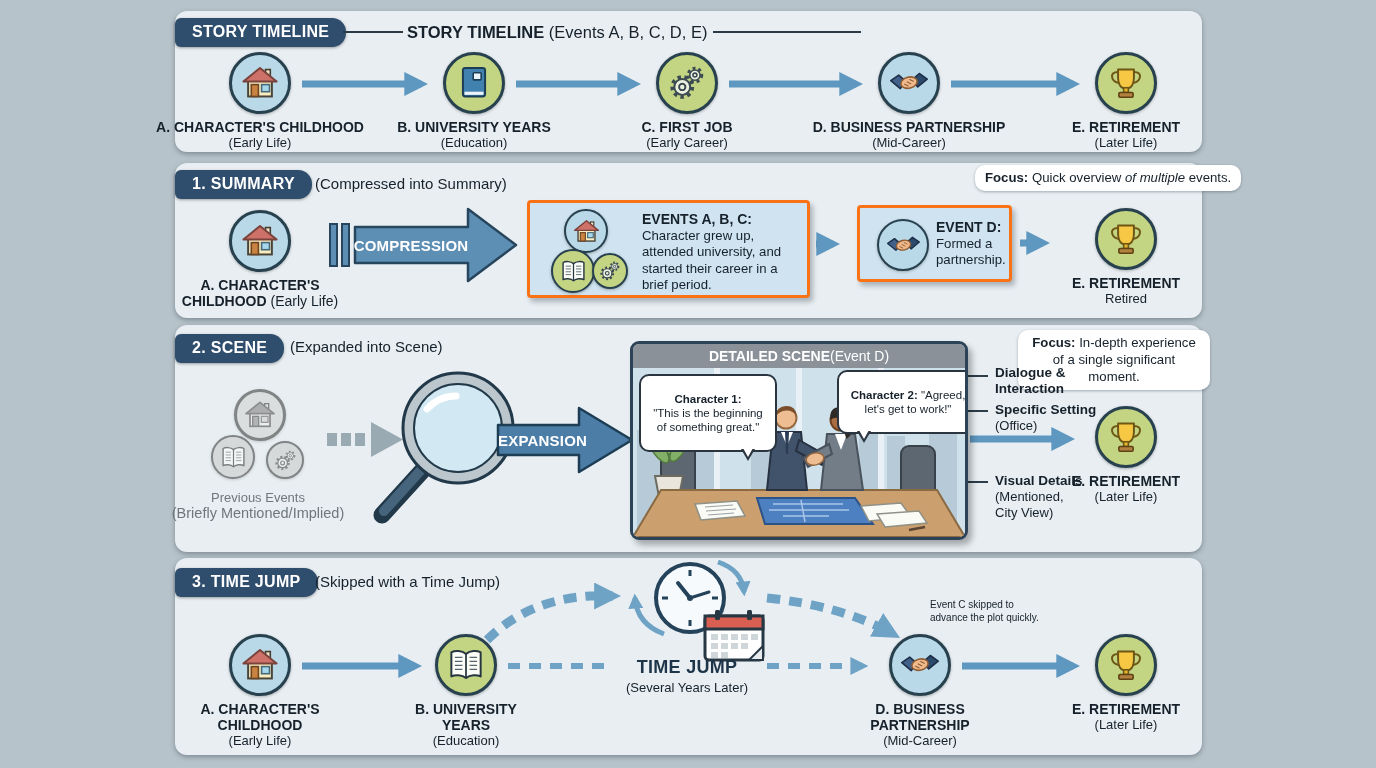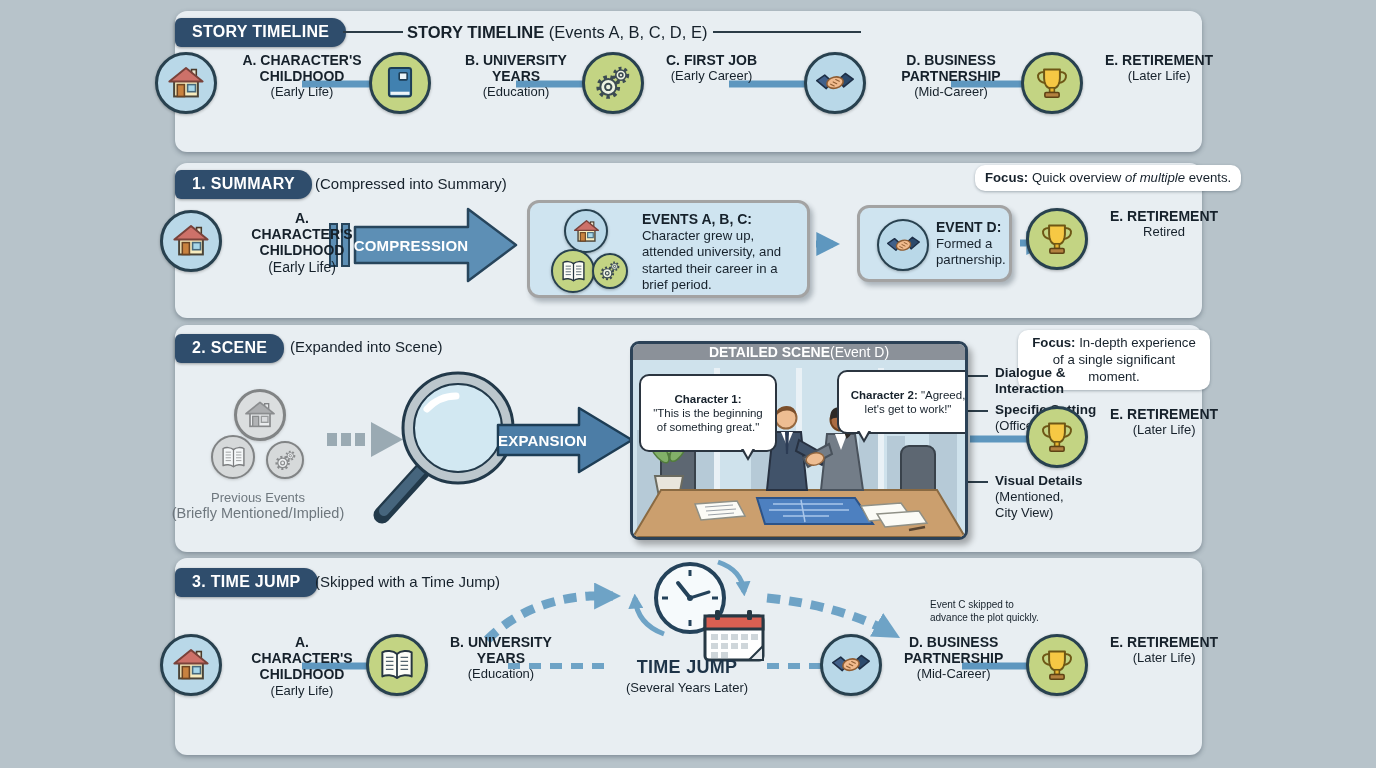--- a/index.html
+++ b/index.html
@@ -6,34 +6,34 @@
   .stage{position:relative;width:1376px;height:768px;overflow:hidden;background:#b7c3ca;}
   .panel{position:absolute;left:175px;width:1027px;background:#e8eef2;border-radius:12px;box-shadow:0 2px 5px rgba(40,55,70,.4);}
   .ovl{position:absolute;left:0;top:0;width:100%;height:100%;}
   .badge{position:absolute;left:0;background:#2f4d6c;color:#fff;font-weight:bold;font-size:16px;line-height:1;padding:6px 17px 7px;border-radius:6px 14px 14px 6px;letter-spacing:.3px;box-shadow:0 1px 3px rgba(0,0,0,.35);}
   .subtit{position:absolute;font-size:15px;white-space:nowrap;}
   .hline{position:absolute;height:2px;background:#2b3b46;}
   .ttl{position:absolute;font-size:16.5px;white-space:nowrap;text-align:center;line-height:22px;}
   .ttl b{font-weight:bold;}
   .focus{position:absolute;background:#fff;border-radius:10px;padding:4px 10px 5px;font-size:13.2px;line-height:1.3;box-shadow:0 1px 3px rgba(30,45,60,.35);text-align:center;}
   .focus.nw{white-space:nowrap;}
-  .evt{position:absolute;display:flex;flex-direction:row;align-items:flex-start;gap:22px;text-align:center;}
+  .evt{position:absolute;display:flex;flex-direction:column;align-items:center;gap:5px;text-align:center;}
   .circ{display:flex;align-items:center;justify-content:center;border-radius:50%;border:3px solid #28414f;box-shadow:0 1px 3px rgba(0,0,0,.28);box-sizing:border-box;flex:none;}
   .circ.sm{border-width:2.5px;}
   .c-blue{background:#b9d8e8;} .c-green{background:#c3d483;}
   .l1{font-size:14px;font-weight:bold;line-height:1.16;}
   .l2{font-size:13px;line-height:1.18;font-weight:normal;}
   .l1 .nrm{font-weight:normal;}
-  .ebox{position:absolute;background:#cfe4f0;border:3px solid #a3a3a3;border-radius:12px;box-shadow:3px 4px 5px rgba(30,45,60,.3);box-sizing:border-box;}
+  .ebox{position:absolute;background:#cfe4f0;border:3px solid #f97316;border-radius:4px;box-shadow:3px 4px 5px rgba(30,45,60,.3);box-sizing:border-box;}
   .ebox .bt{font-size:14px;font-weight:bold;line-height:1.2;}
   .ebox .bb{font-size:13.2px;line-height:1.24;}
   .bigtxt{position:absolute;color:#fff;font-weight:bold;font-size:15px;text-align:center;letter-spacing:.2px;white-space:nowrap;}
   .grayblk{color:#6e777e;text-align:center;position:absolute;}
   .scenebox{position:absolute;background:#cfe2ec;border:3px solid #2c4257;border-radius:9px;box-shadow:4px 5px 6px rgba(0,0,0,.3);box-sizing:border-box;overflow:hidden;}
-  .scenehdr{height:16px;background:#8b9199;color:#fff;display:flex;align-items:center;justify-content:center;font-size:14px;white-space:nowrap;}
+  .scenehdr{height:24px;background:#8b9199;color:#fff;display:flex;align-items:center;justify-content:center;font-size:14px;white-space:nowrap;}
   .scenehdr b{font-weight:bold;}
   .scenesvg{position:absolute;left:0;top:24px;width:100%;height:calc(100% - 24px);}
   .bubble{position:absolute;background:#fff;border:2px solid #2b3540;border-radius:10px;padding:16px 6px;font-size:11.5px;line-height:1.22;text-align:center;z-index:3;}
   .bubble b{font-weight:bold;}
   .tail-b{position:absolute;width:0;height:0;border:7px solid transparent;border-top:12px solid #2b3540;bottom:-18px;}
   .tail-w{position:absolute;width:0;height:0;border:5px solid transparent;border-top:9px solid #fff;bottom:-12px;}
   .callout{position:absolute;left:820px;font-size:13.5px;line-height:1.2;}
   .callout .cb{font-weight:bold;}
   .callout .cn{font-weight:normal;font-size:13px;}
   .note{position:absolute;font-size:10px;line-height:1.3;}

